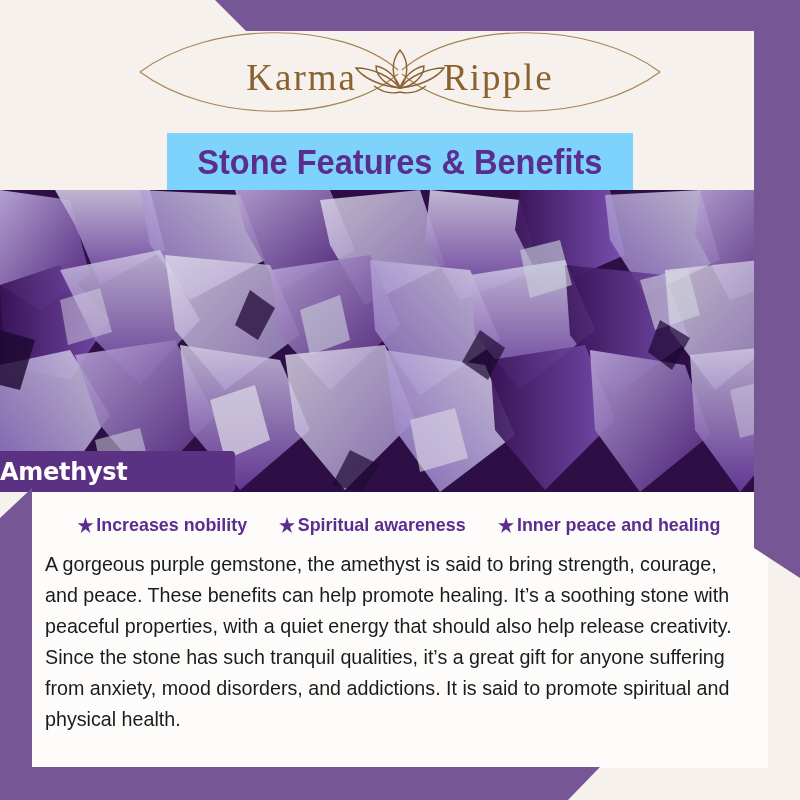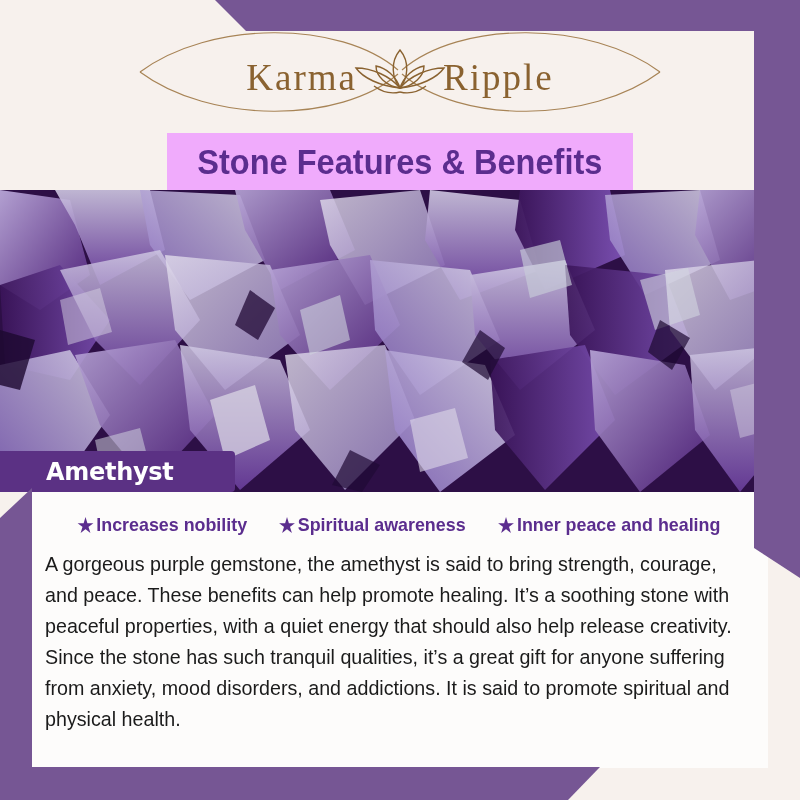--- a/index.html
+++ b/index.html
@@ -46,21 +46,21 @@
     text-align:center;
     font-family:"Liberation Serif", serif;
     font-size:37px;letter-spacing:2px;color:#8a6230;
     pointer-events:none;
   }
   .logo-text .gap{display:inline-block;width:86px;}
 
   
   .title-plaque{
     position:absolute;top:133px;left:167px;width:466px;height:57px;
-    background:#f0abfc;z-index:3;
+    background:#7dd3fc;z-index:3;
     display:flex;align-items:center;justify-content:center;
   }
   .title-text{
     font-family:"Liberation Sans Narrow","Liberation Sans",sans-serif;
     font-weight:bold;font-size:35px;color:#5b2d8e;
     letter-spacing:0px;transform:scaleX(0.93);white-space:nowrap;
   }
 
   
   .gem{
@@ -70,21 +70,21 @@
   .gem svg{display:block;width:800px;height:302px;}
 
   
   .stone-banner{
     position:absolute;top:451px;left:0;width:235px;height:41px;
     background:#5b3184;border-top-right-radius:4px;
     border-bottom-right-radius:4px;z-index:4;
     display:flex;align-items:center;
   }
   .stone-name{
-    margin-left:46px;color:#ffffff;font-size:24px;
+    color:#ffffff;font-size:24px;
     font-family:"DejaVu Sans",sans-serif;font-weight:600;letter-spacing:-0.3px;
   }
 
   
   .card{
     position:absolute;top:492px;left:32px;width:736px;height:276px;
     background:#fdfcfb;z-index:5;
   }
   .benefits{
     display:flex;align-items:center;justify-content:center;

